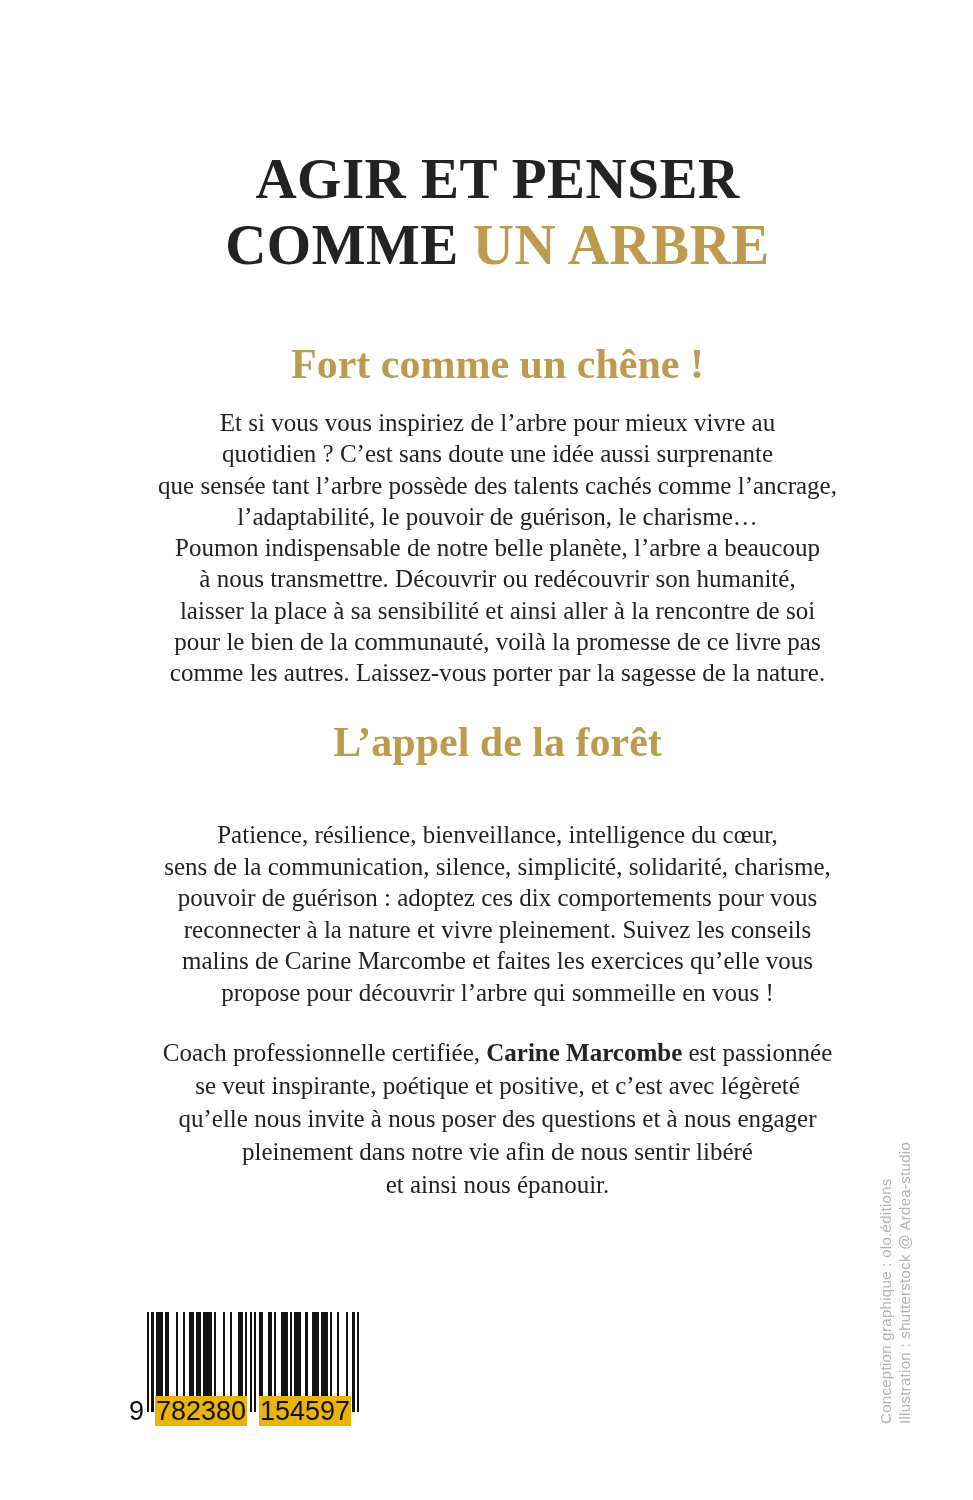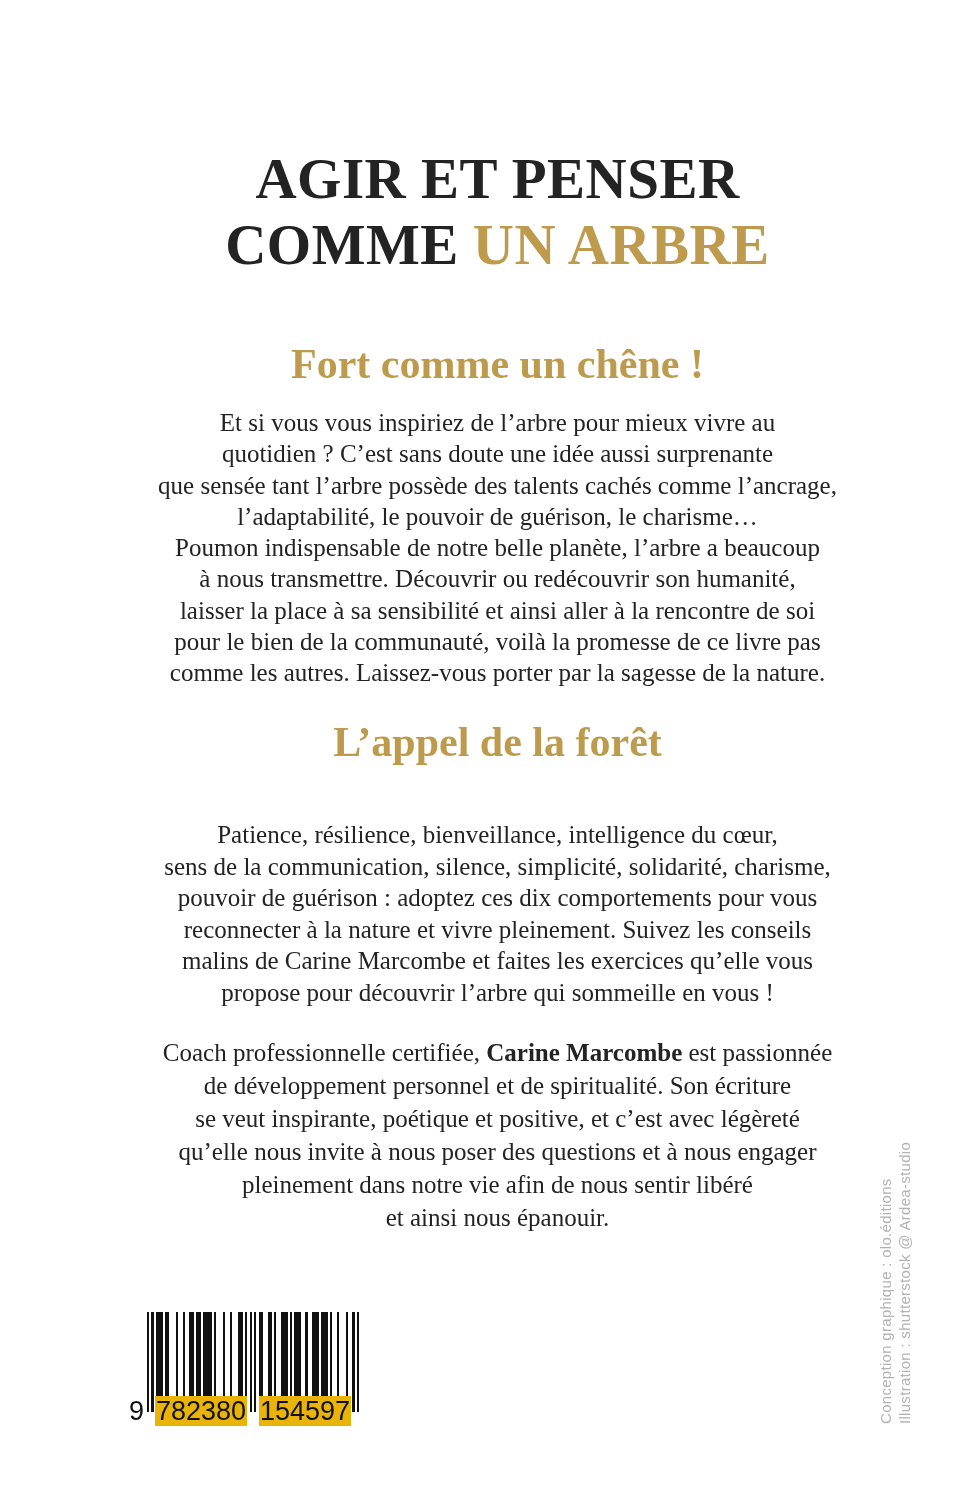--- a/index.html
+++ b/index.html
@@ -114,21 +114,20 @@
     <div>Patience, résilience, bienveillance, intelligence du cœur,</div>
     <div>sens de la communication, silence, simplicité, solidarité, charisme,</div>
     <div>pouvoir de guérison : adoptez ces dix comportements pour vous</div>
     <div>reconnecter à la nature et vivre pleinement. Suivez les conseils</div>
     <div>malins de Carine Marcombe et faites les exercices qu’elle vous</div>
     <div>propose pour découvrir l’arbre qui sommeille en vous !</div>
   </div>
 
   <div class="content para bio">
     <div><span>Coach professionnelle certifiée, </span><b>Carine Marcombe</b><span> est passionnée</span></div>
-    <div>de développement personnel et de spiritualité. Son écriture</div>
     <div>se veut inspirante, poétique et positive, et c’est avec légèreté</div>
     <div>qu’elle nous invite à nous poser des questions et à nous engager</div>
     <div>pleinement dans notre vie afin de nous sentir libéré</div>
     <div>et ainsi nous épanouir.</div>
   </div>
 
   <div class="barcode">
     <svg width="212" height="100" viewBox="0 0 95 100" preserveAspectRatio="none" shape-rendering="crispEdges" fill="#111">
         <rect x="0" y="0" width="1" height="100"></rect>
         <rect x="2" y="0" width="1" height="100"></rect>

